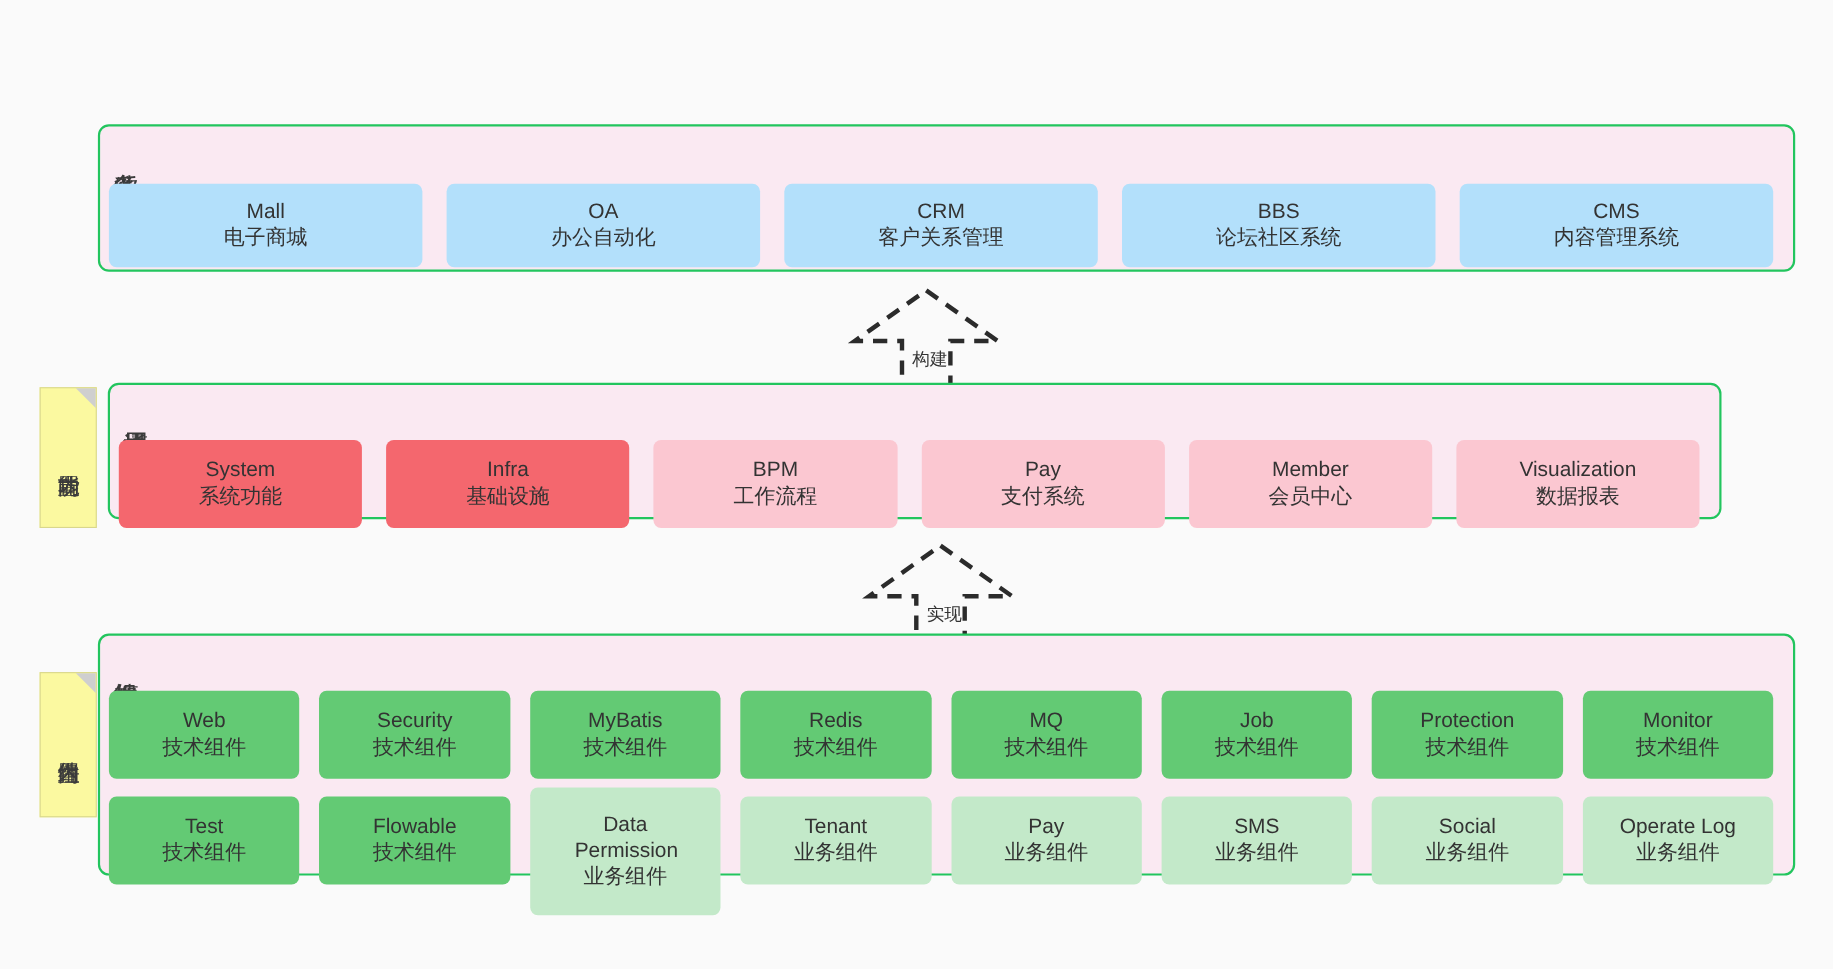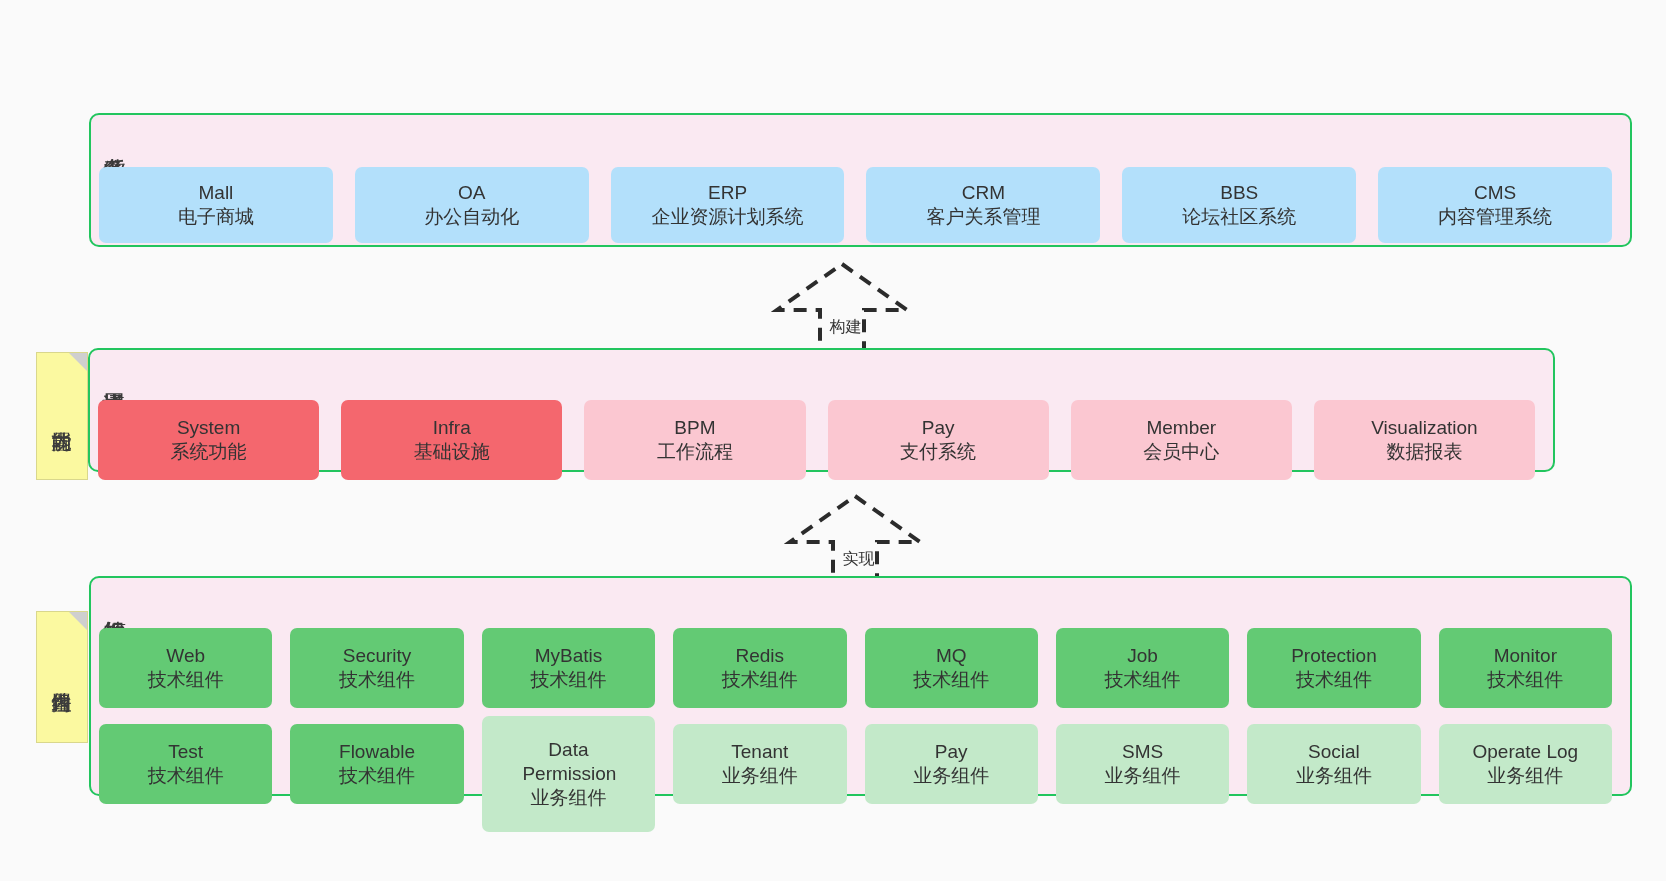--- a/index.html
+++ b/index.html
@@ -83,21 +83,21 @@
   .c-blue     { background: #b3e0fb; }
   .c-red      { background: #f4676e; }
   .c-pink     { background: #fbc7d1; }
   .c-green    { background: #63ca74; }
   .c-lgreen   { background: #c3e9c9; }
 
   
   #layer-business { left: 89px;  top: 113px; width: 1543px; height: 134px; }
   #layer-business .box { height: 76px; }
 
-  #layer-common   { left: 88px;  top: 348px; width: 1467px; height: 124px; }
+  #layer-common   { left: 98px;  top: 348px; width: 1467px; height: 124px; }
   #layer-common .box { height: 80px; }
 
   #layer-framework{ left: 89px;  top: 576px; width: 1543px; height: 220px; }
   #layer-framework .box { height: 80px; }
   #layer-framework .row { gap: 18px; border-radius: 14px; }
   #layer-framework .layer-body { gap: 16px; padding: 0 18px 0 8px; }
 
   
   .note {
     position: absolute;
@@ -160,24 +160,20 @@
       <div class="row">
         <div class="box c-blue">
           <span class="l1">Mall</span>
           <span class="l2">电子商城</span>
         </div>
         <div class="box c-blue">
           <span class="l1">OA</span>
           <span class="l2">办公自动化</span>
         </div>
         <div class="box c-blue">
-          <span class="l1">ERP</span>
-          <span class="l2">企业资源计划系统</span>
-        </div>
-        <div class="box c-blue">
           <span class="l1">CRM</span>
           <span class="l2">客户关系管理</span>
         </div>
         <div class="box c-blue">
           <span class="l1">BBS</span>
           <span class="l2">论坛社区系统</span>
         </div>
         <div class="box c-blue">
           <span class="l1">CMS</span>
           <span class="l2">内容管理系统</span>

